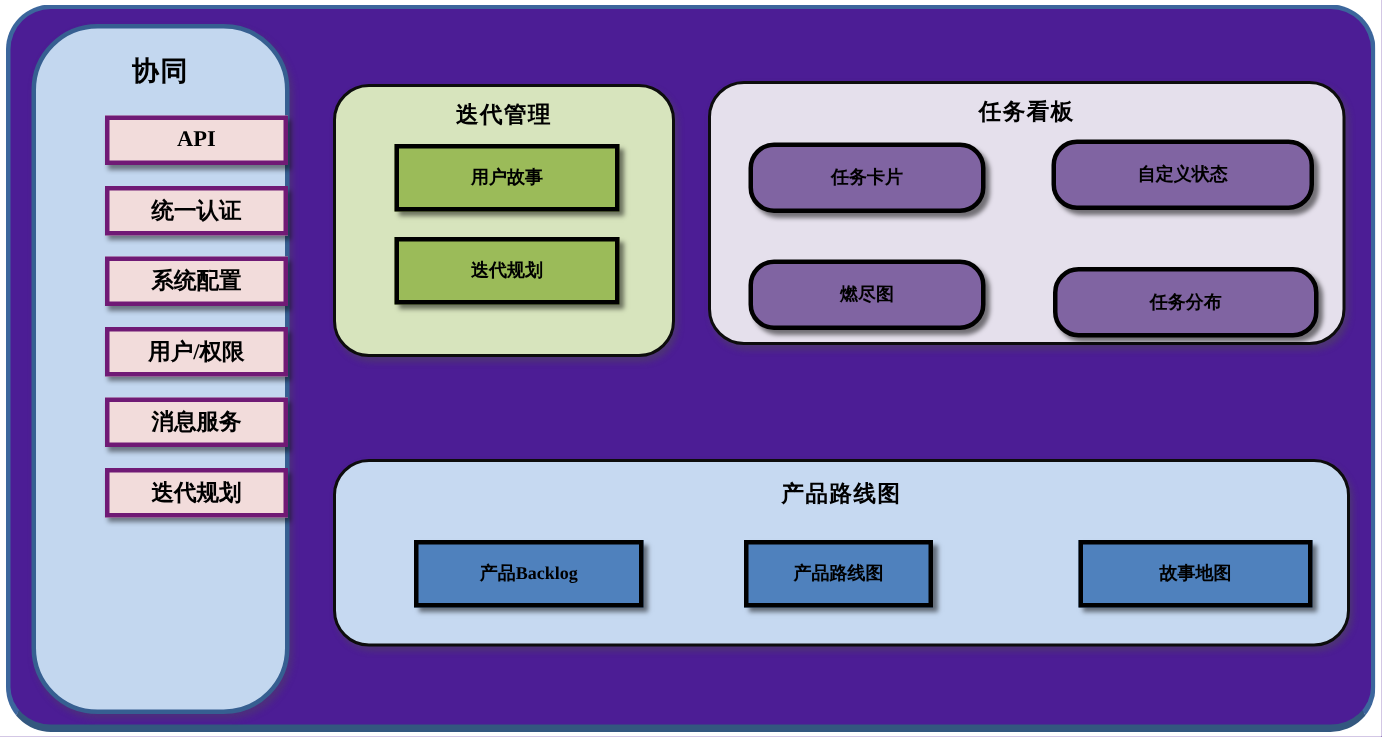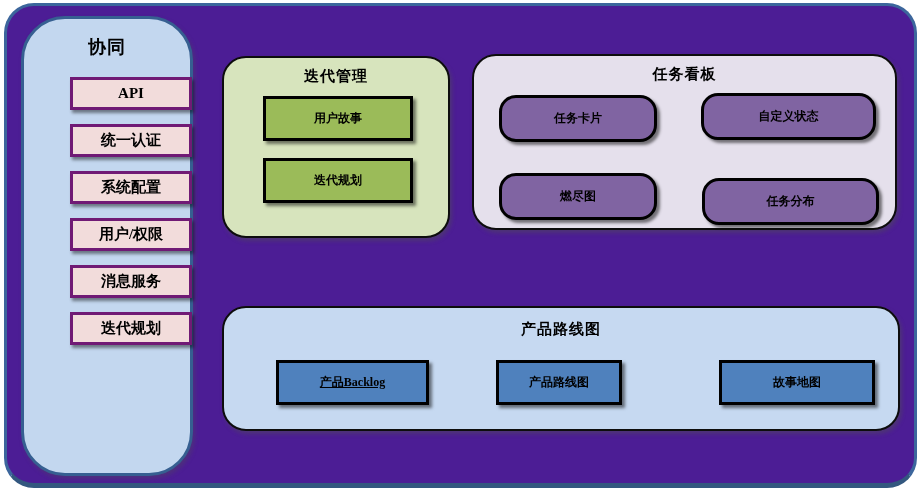--- a/index.html
+++ b/index.html
@@ -64,21 +64,21 @@
   .panel-taskboard .box { background: #8064a2; border-radius: 17px; }
   .box-task-card        { left: 25px;  top: 39px;  width: 158px; height: 47px; }
   .box-custom-status    { left: 227px; top: 37px;  width: 175px; height: 47px; }
   .box-burndown         { left: 25px;  top: 117px; width: 158px; height: 47px; }
   .box-task-distribution{ left: 228px; top: 122px; width: 177px; height: 47px; }
 
   
   .panel-agile { left: 215px; top: 300px; width: 678px; height: 125px; background: #c6d9f1; }
   .panel-agile h3 { padding-top: 12px; }
   .panel-agile .box { background: #4f81bd; top: 52px; height: 45px; }
-  .box-backlog  { left: 52px;  width: 153px; text-decoration: underline; }
+  .box-backlog  { left: 52px;  width: 153px; }
   .box-roadmap  { left: 272px; width: 126px; }
   .box-storymap { left: 495px; width: 156px; }
 </style>
 </head>
 <body>
 
 <div class="frame">
 
   <div class="sidebar">
     <h2>协同</h2>

